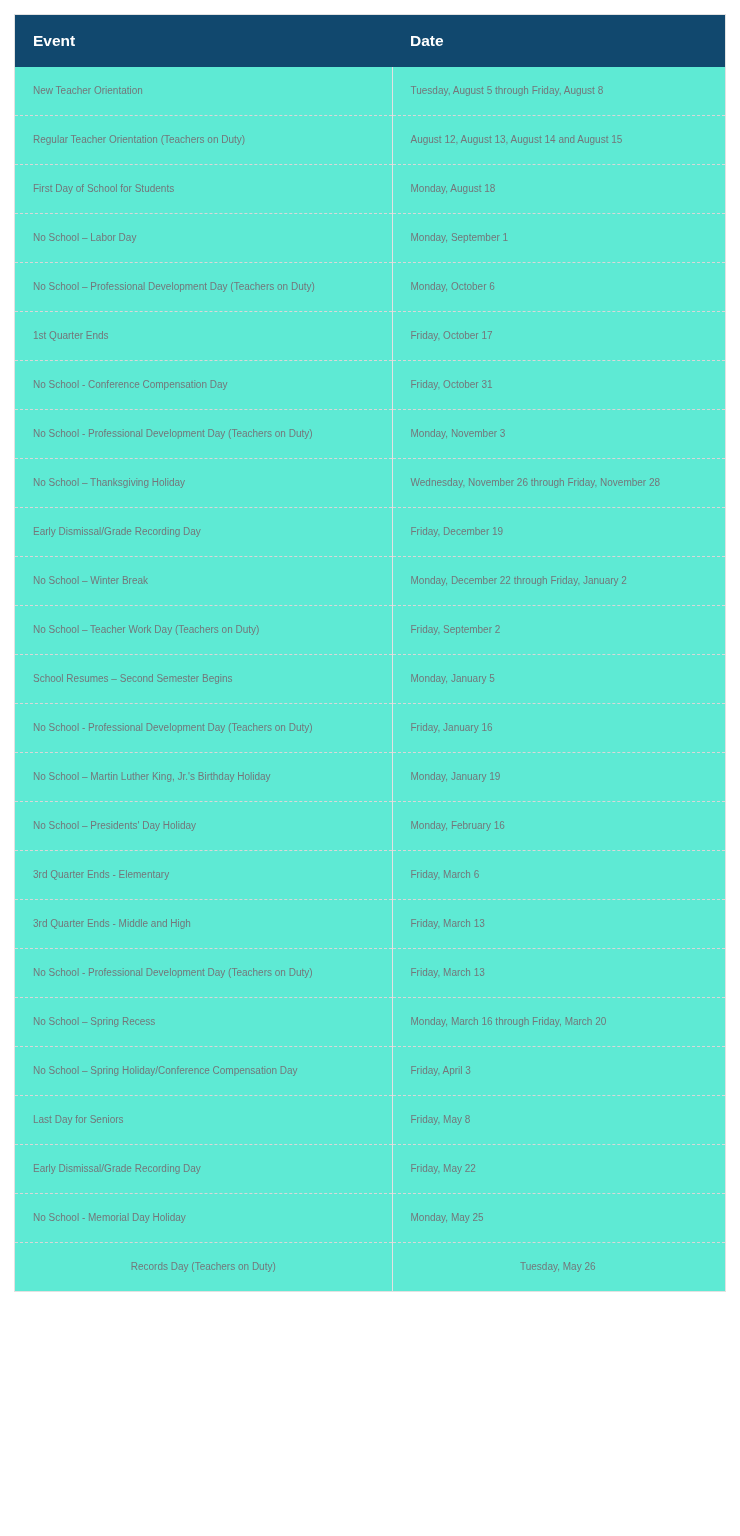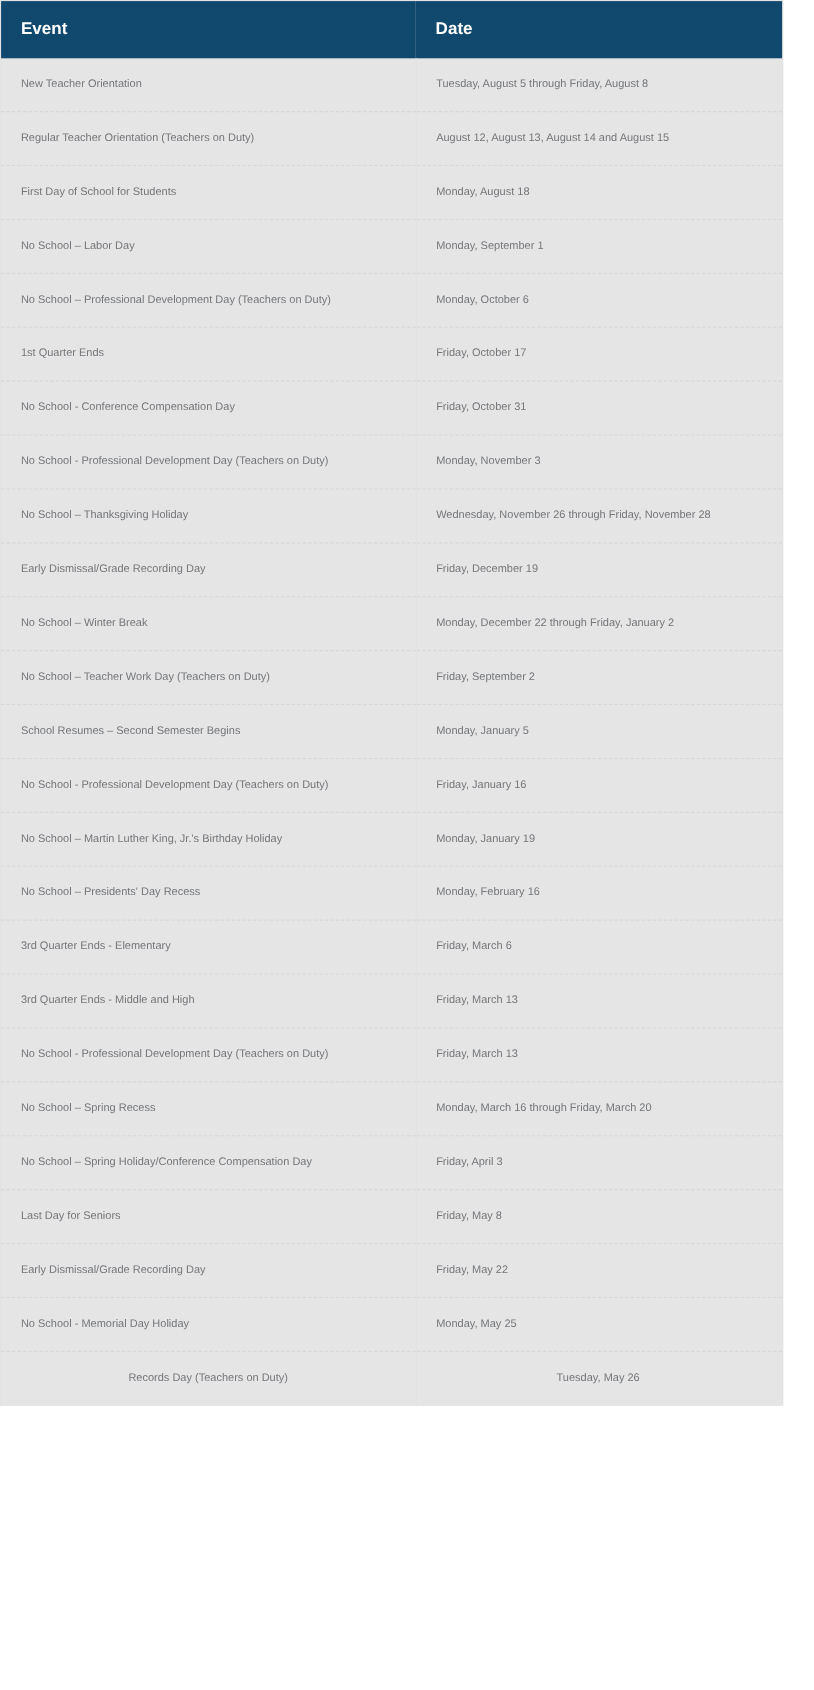--- a/index.html
+++ b/index.html
@@ -11,23 +11,24 @@
   }
   :root {
     --header-bg: #11486e;
     --header-text: #ffffff;
     --body-text: #74767a;
     --border-solid: #e2e2e2;
     --border-dashed: #d8d8d8;
   }
   .table-wrap {
     box-sizing: border-box;
+    margin: 14px;
     width: 712px;
     border: 1px solid var(--border-solid);
-    background: #e5e5e5;
+    background: #5eead4;
   }
   table.calendar {
     width: 100%;
     border-collapse: collapse;
     table-layout: fixed;
   }
   col.col-event { width: 53.1%; }
   col.col-date  { width: 46.9%; }
   thead th {
     background: var(--header-bg);
@@ -129,21 +130,21 @@
         </tr>
         <tr>
           <td class="event-cell">No School - Professional Development Day (Teachers on Duty)</td>
           <td class="date-cell">Friday, January 16</td>
         </tr>
         <tr>
           <td class="event-cell">No School – Martin Luther King, Jr.'s Birthday Holiday</td>
           <td class="date-cell">Monday, January 19</td>
         </tr>
         <tr>
-          <td class="event-cell">No School – Presidents' Day Recess</td>
+          <td class="event-cell">No School – Presidents' Day Holiday</td>
           <td class="date-cell">Monday, February 16</td>
         </tr>
         <tr>
           <td class="event-cell">3rd Quarter Ends - Elementary</td>
           <td class="date-cell">Friday, March 6</td>
         </tr>
         <tr>
           <td class="event-cell">3rd Quarter Ends - Middle and High</td>
           <td class="date-cell">Friday, March 13</td>
         </tr>

